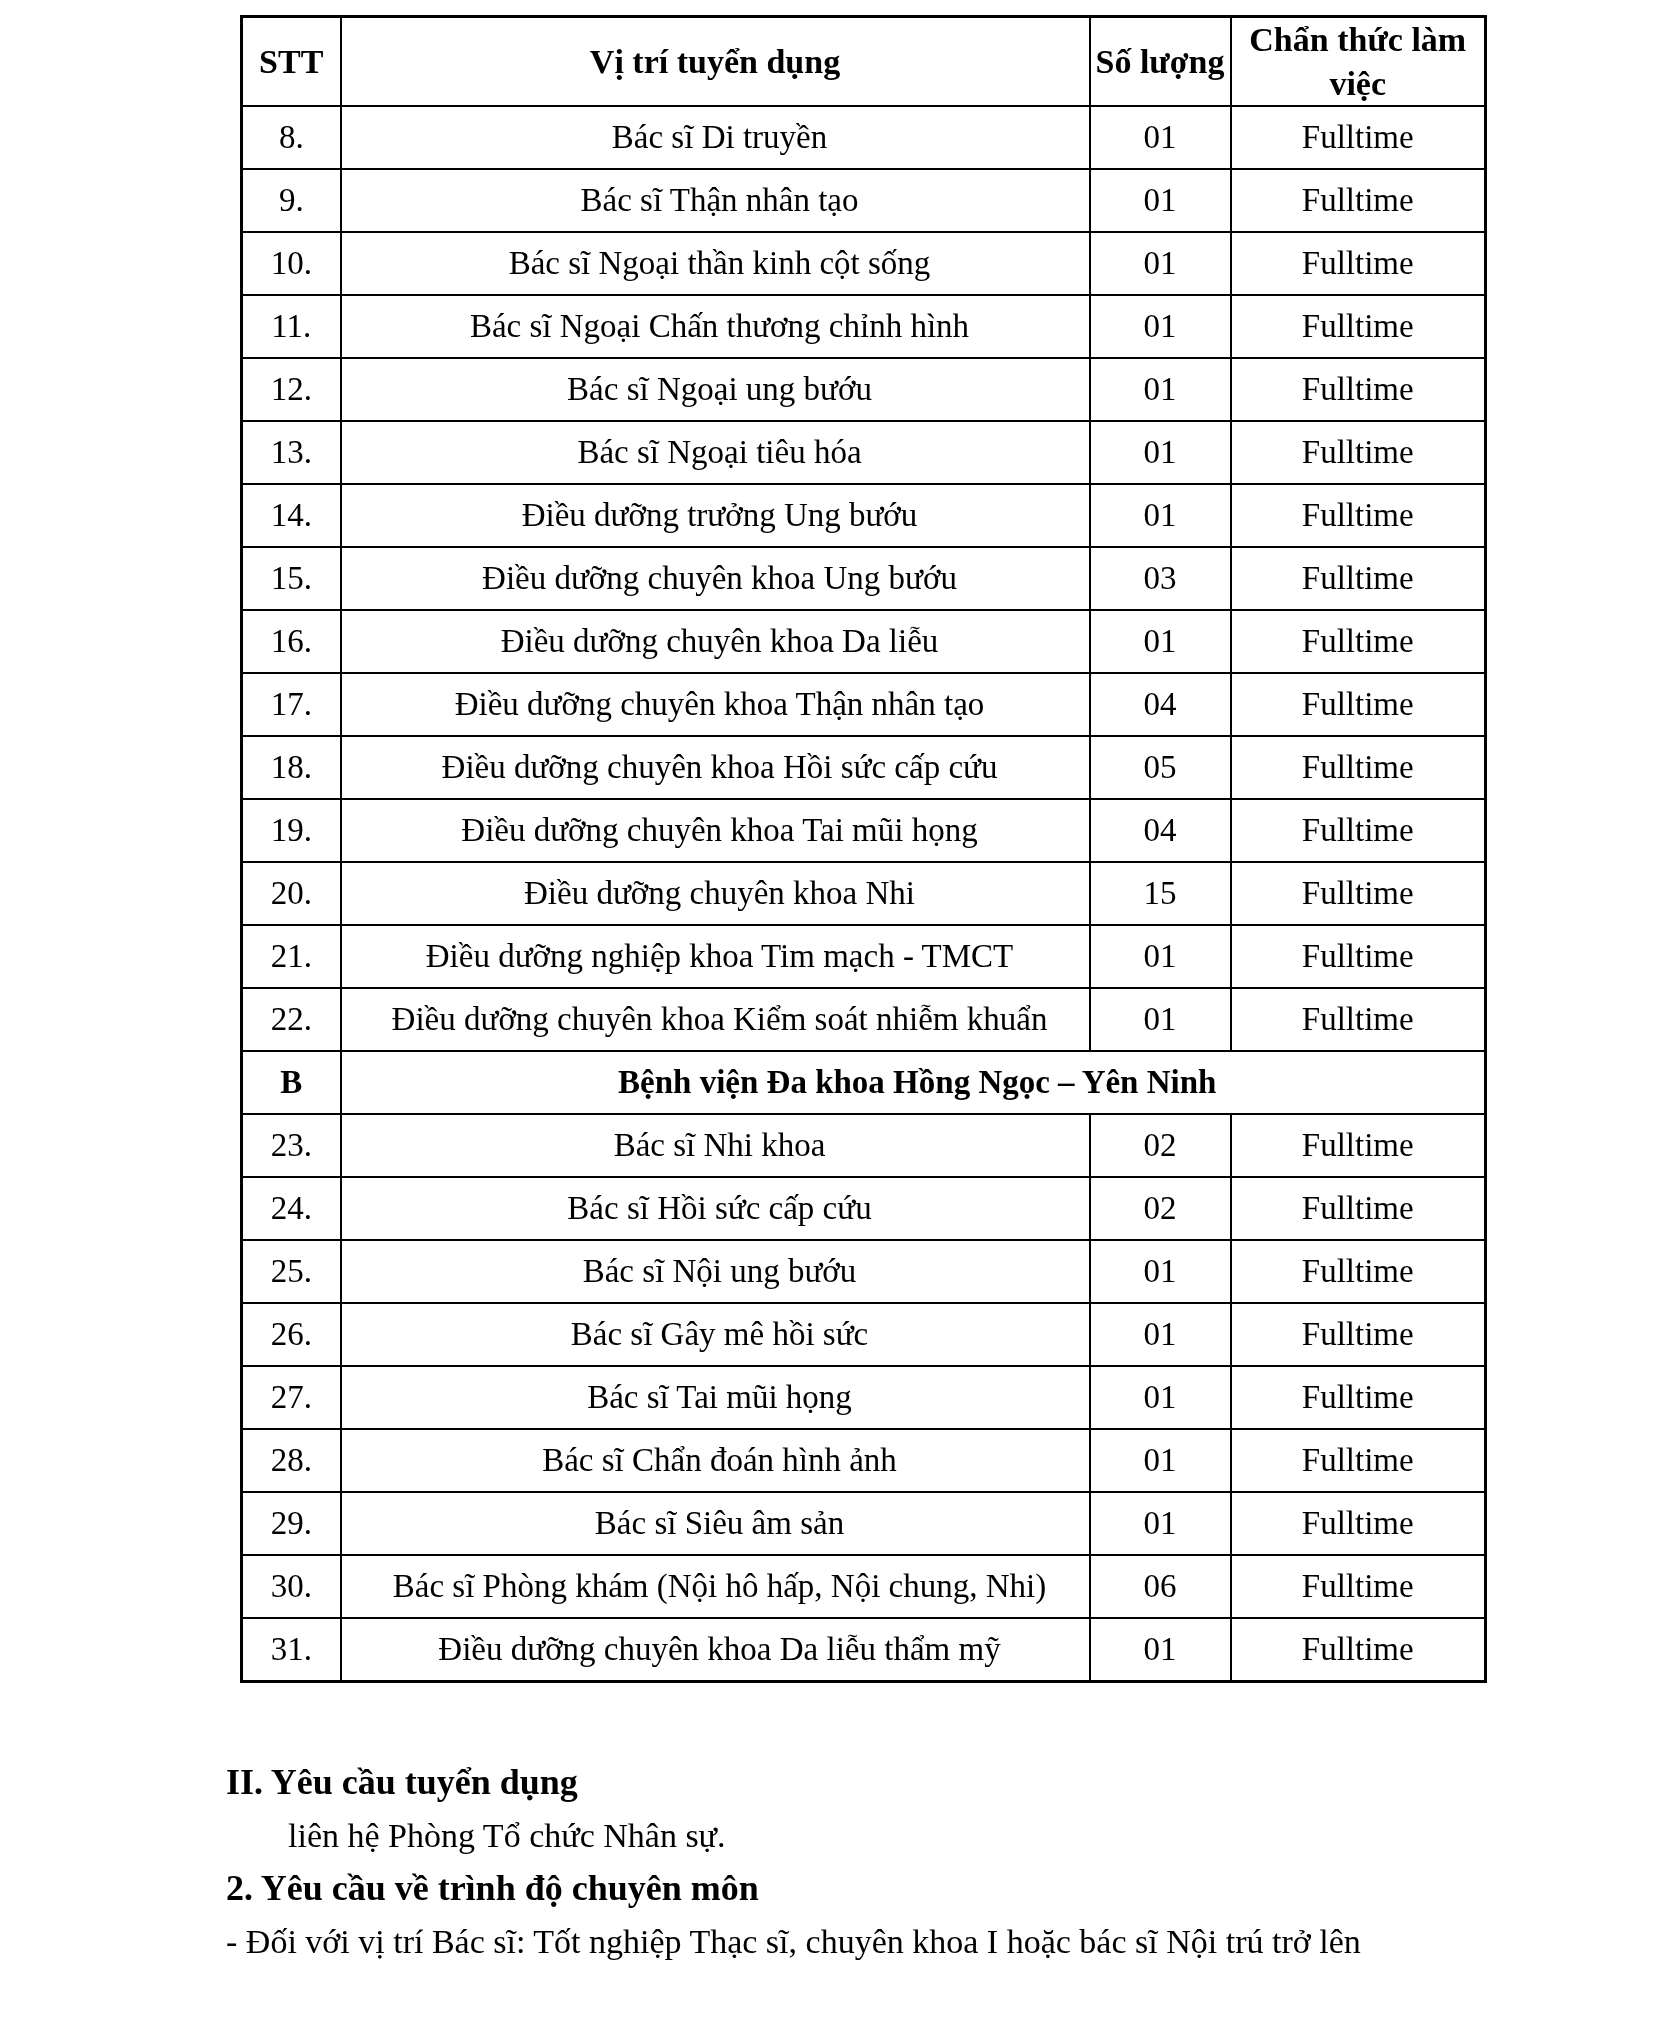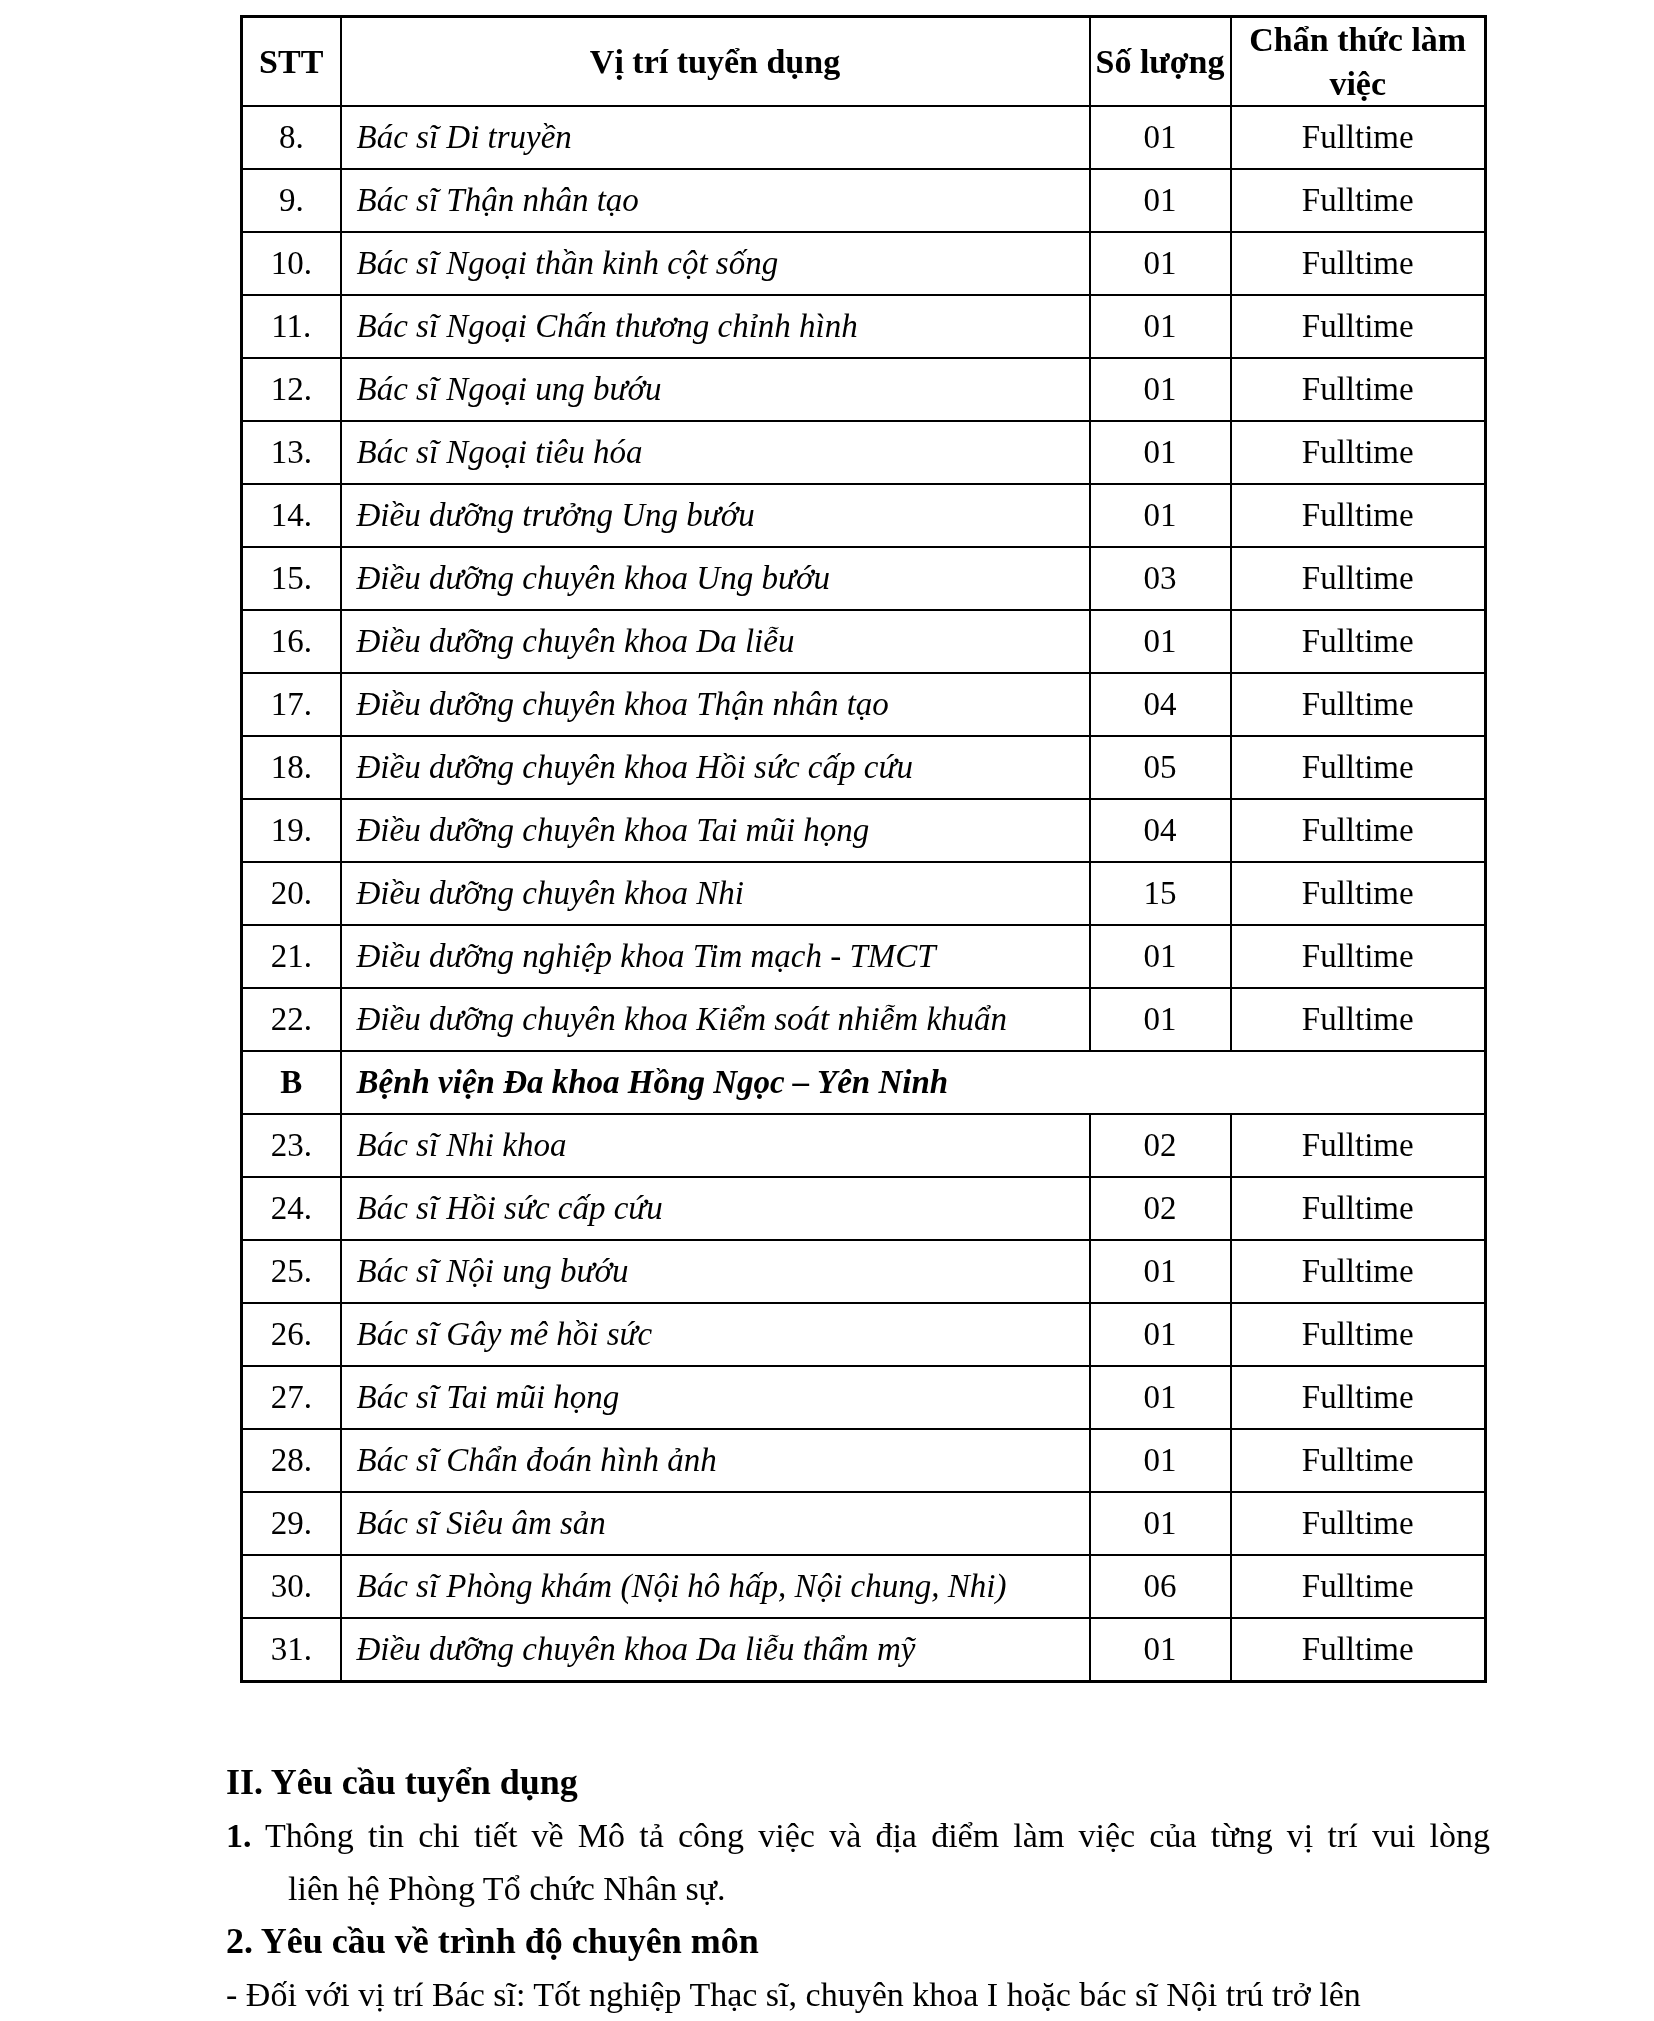--- a/index.html
+++ b/index.html
@@ -16,21 +16,21 @@
     border-collapse:collapse;table-layout:fixed;
     border:3px solid #000;
   }
   .recruit th,.recruit td{border:2px solid #000;padding:0;vertical-align:middle;}
   .recruit th{
     font-weight:bold;font-size:34px;line-height:1.28;
     text-align:center;height:84px;
   }
   .recruit td{font-size:33px;height:61px;}
   td.c-stt{text-align:center;}
-  td.c-pos{text-align:left;padding-left:15px;padding-right:6px;font-style:italic;}
+  td.c-pos{text-align:center;padding-left:15px;padding-right:6px;}
   td.c-qty{text-align:center;border-radius:29px;}
   td.c-ft{text-align:center;}
   tr.section-row td{font-weight:bold;}
 
   
   .requirements{position:absolute;left:226px;top:1756px;width:1264px;}
   .req-heading{font-size:36px;font-weight:bold;line-height:53px;margin:0;}
   .req-line{font-size:34px;line-height:53px;margin:0;}
   .req-line b{font-weight:bold;}
   .justify-line{text-align:justify;text-align-last:justify;}
@@ -203,19 +203,18 @@
           <td class="c-stt">31.</td>
           <td class="c-pos">Điều dưỡng chuyên khoa Da liễu thẩm mỹ</td>
           <td class="c-qty">01</td>
           <td class="c-ft">Fulltime</td>
         </tr>
       </tbody>
   </table>
 
   <div class="requirements">
     <p class="req-heading">II. Yêu cầu tuyển dụng</p>
-    <p class="req-line justify-line"><b>1.</b> <span>Thông tin chi tiết về Mô tả công việc và địa điểm làm việc của từng vị trí vui lòng</span></p>
     <p class="req-line cont-line">liên hệ Phòng Tổ chức Nhân sự.</p>
     <p class="req-heading">2. Yêu cầu về trình độ chuyên môn</p>
     <p class="req-line">- Đối với vị trí Bác sĩ: Tốt nghiệp Thạc sĩ, chuyên khoa I hoặc bác sĩ Nội trú trở lên</p>
   </div>
 
 </div>
 
 </body></html>

